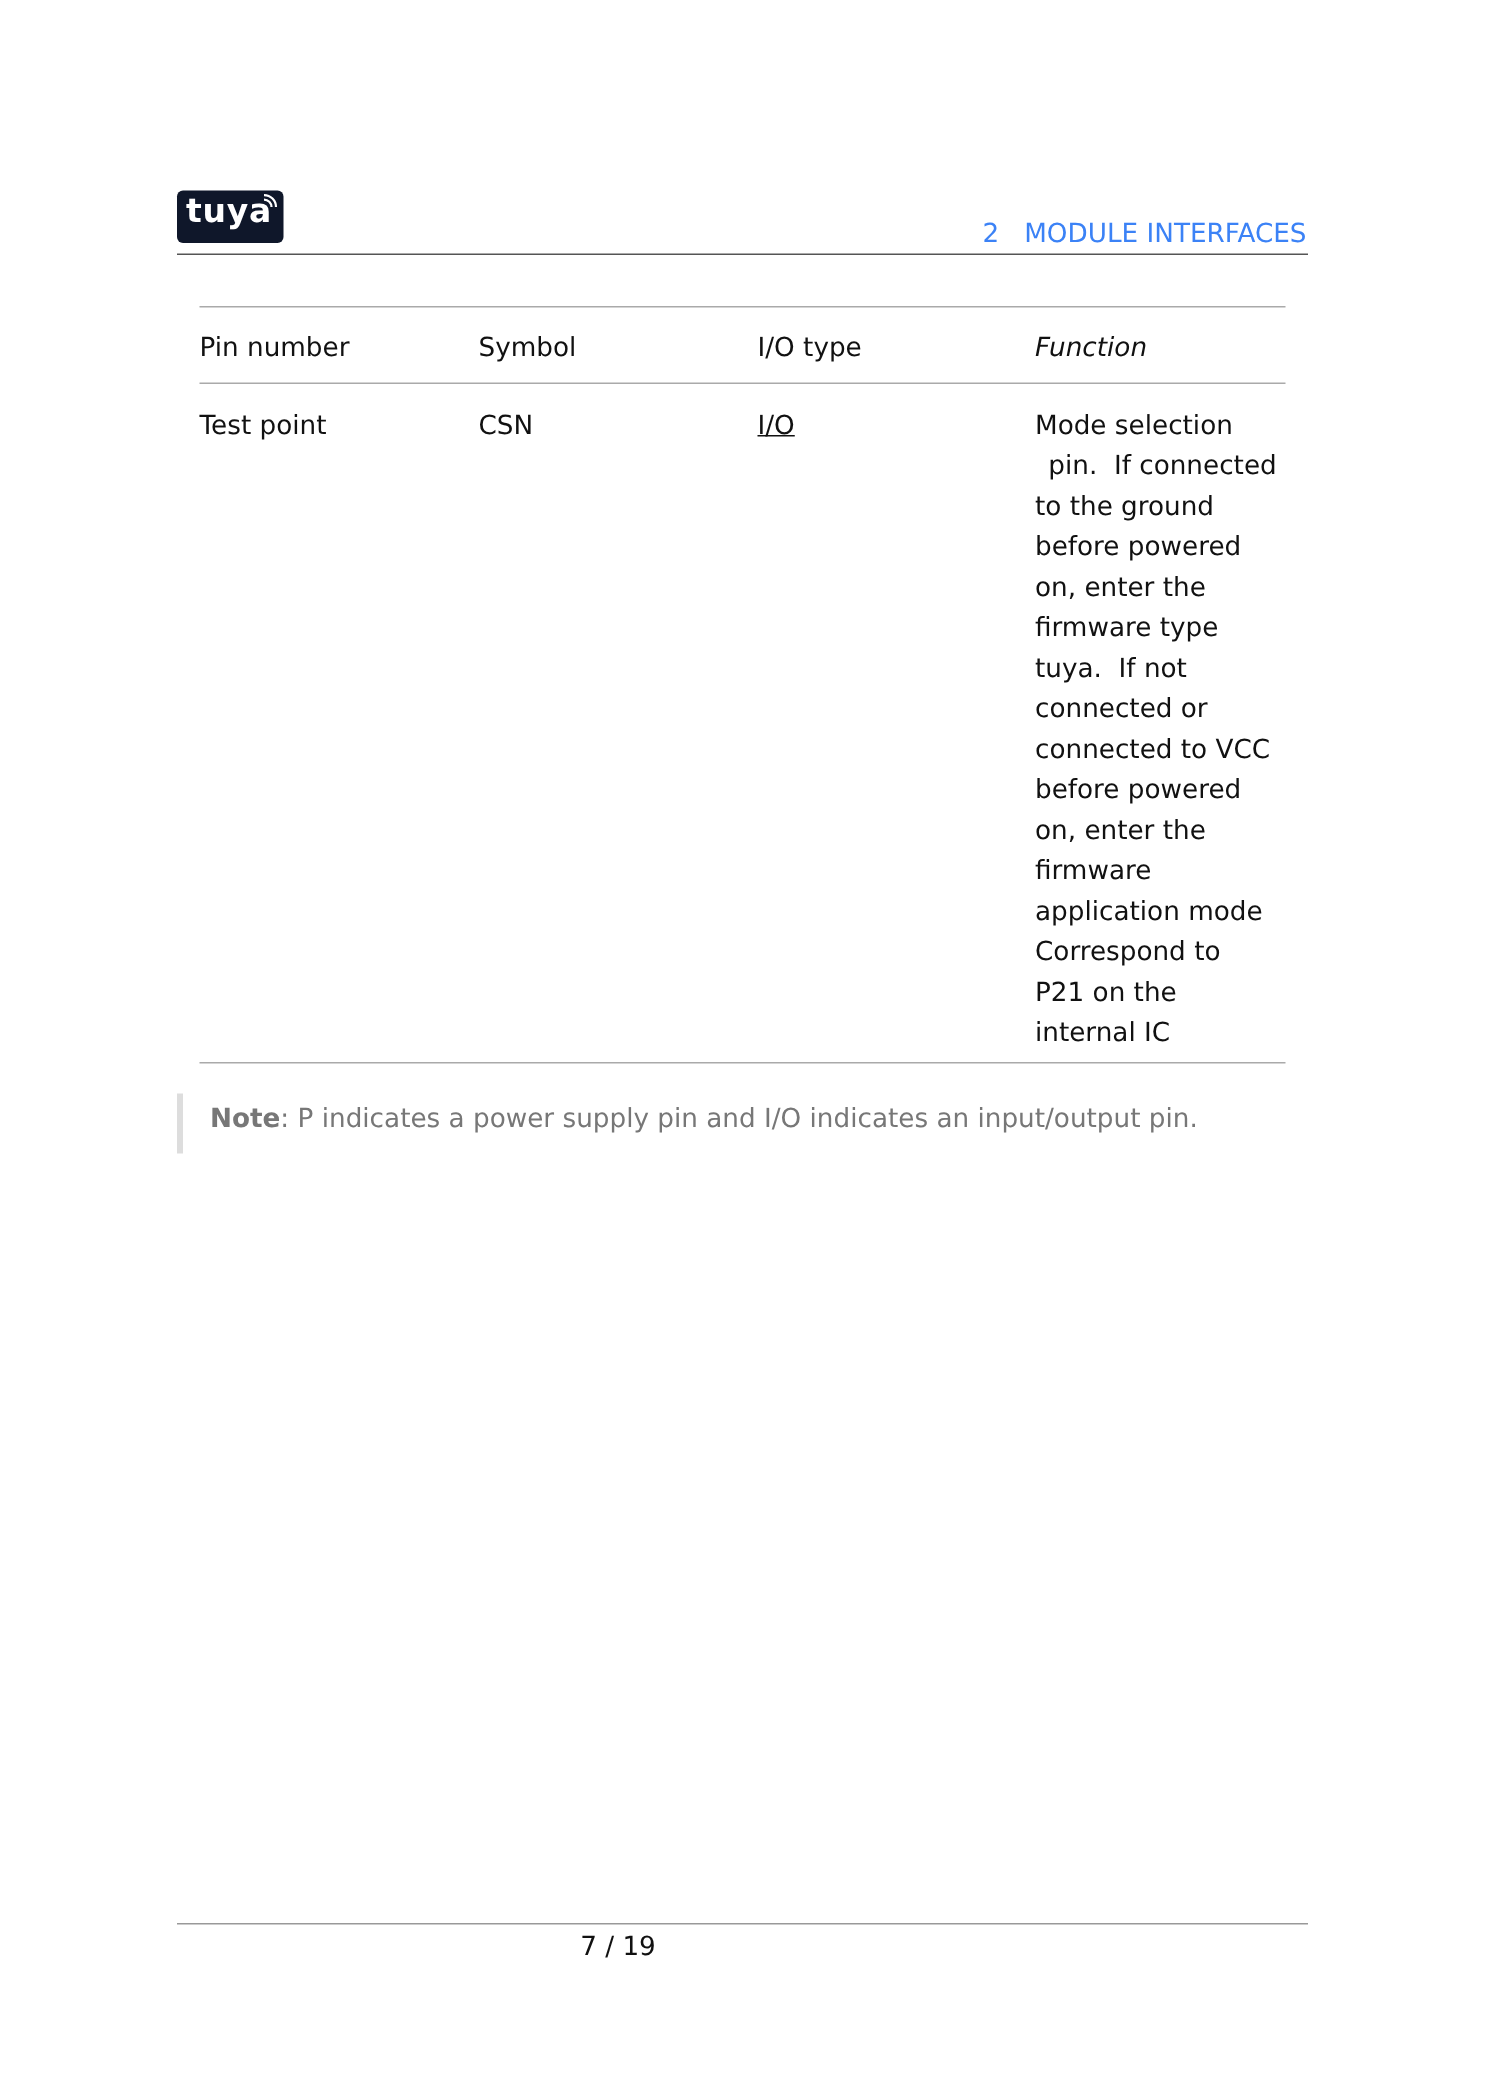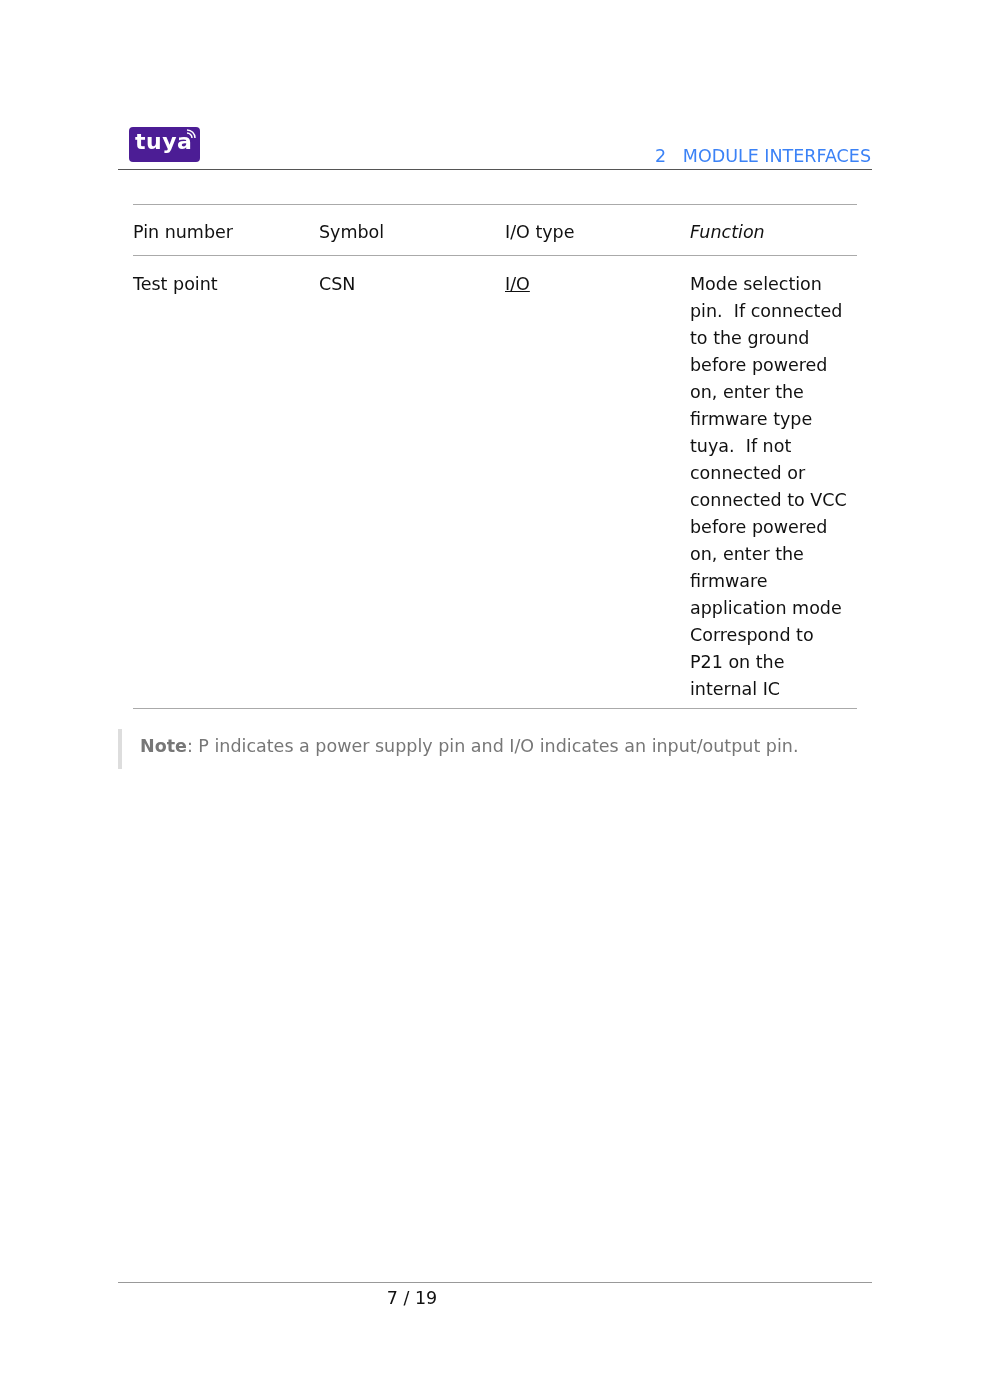--- a/index.html
+++ b/index.html
@@ -1,17 +1,17 @@
 <!DOCTYPE html>
 <html><head>
 <meta charset="utf-8">
 <style>
   html, body { margin:0; padding:0; background:#ffffff; }
   body { width:990px; height:1400px; position:relative; font-family:"DejaVu Sans", sans-serif; color:#111; overflow:hidden; }
-  .logo { position:absolute; left:118px; top:127px; width:71px; height:35px; background:#4c1d95; border-radius:4px;margin-left:11px; }
+  .logo { position:absolute; left:118px; top:127px; width:71px; height:35px; background:#0f172a; border-radius:4px; }
   .logo-text { position:absolute; left:6px; top:2px; color:#fff; font-family:"DejaVu Sans", sans-serif; font-weight:bold; font-size:22px; letter-spacing:0.5px; }
   .logo-wave { position:absolute; right:4px; top:2px; width:10px; height:10px; }
   .header-title { position:absolute; right:119px; top:146px; font-size:17.5px; color:#3b82f6; white-space:pre; }
   .header-rule { position:absolute; left:118px; width:754px; top:169px; height:1px; background:#555; }
   .table { position:absolute; left:133px; top:204px; width:724px; }
   .rule { position:absolute; left:0; width:724px; height:1px; background:#aaa; }
   .cell { position:absolute; font-size:17.5px; line-height:27px; }
   .func { width:170px; }
   .note { position:absolute; left:118px; top:729px; width:720px; height:40px; }
   .note-bar { position:absolute; left:0; top:0; width:4px; height:40px; background:#ddd; }
@@ -40,21 +40,21 @@
   <div class="cell" style="left:372px;top:15px;">I/O type</div>
   <div class="cell" style="left:557px;top:15px;font-style:italic;">Function</div>
   <div class="rule" style="top:51px;"></div>
 
   <div>
     <div class="cell" style="left:0;top:67px;">Test point</div>
     <div class="cell" style="left:186px;top:67px;">CSN</div>
     <div class="cell" style="left:372px;top:67px;text-decoration:underline;">I/O</div>
     <div class="cell func" style="left:557px;top:67px;">
       <div>Mode selection</div>
-      <div style="white-space:pre;">pin.  If connected</div>
+      <div style="white-space:pre;text-align:center;">pin.  If connected</div>
       <div>to the ground</div>
       <div>before powered</div>
       <div>on, enter the</div>
       <div>firmware type</div>
       <div style="white-space:pre;">tuya.  If not</div>
       <div>connected or</div>
       <div style="white-space:nowrap;">connected to VCC</div>
       <div>before powered</div>
       <div>on, enter the</div>
       <div>firmware</div>

